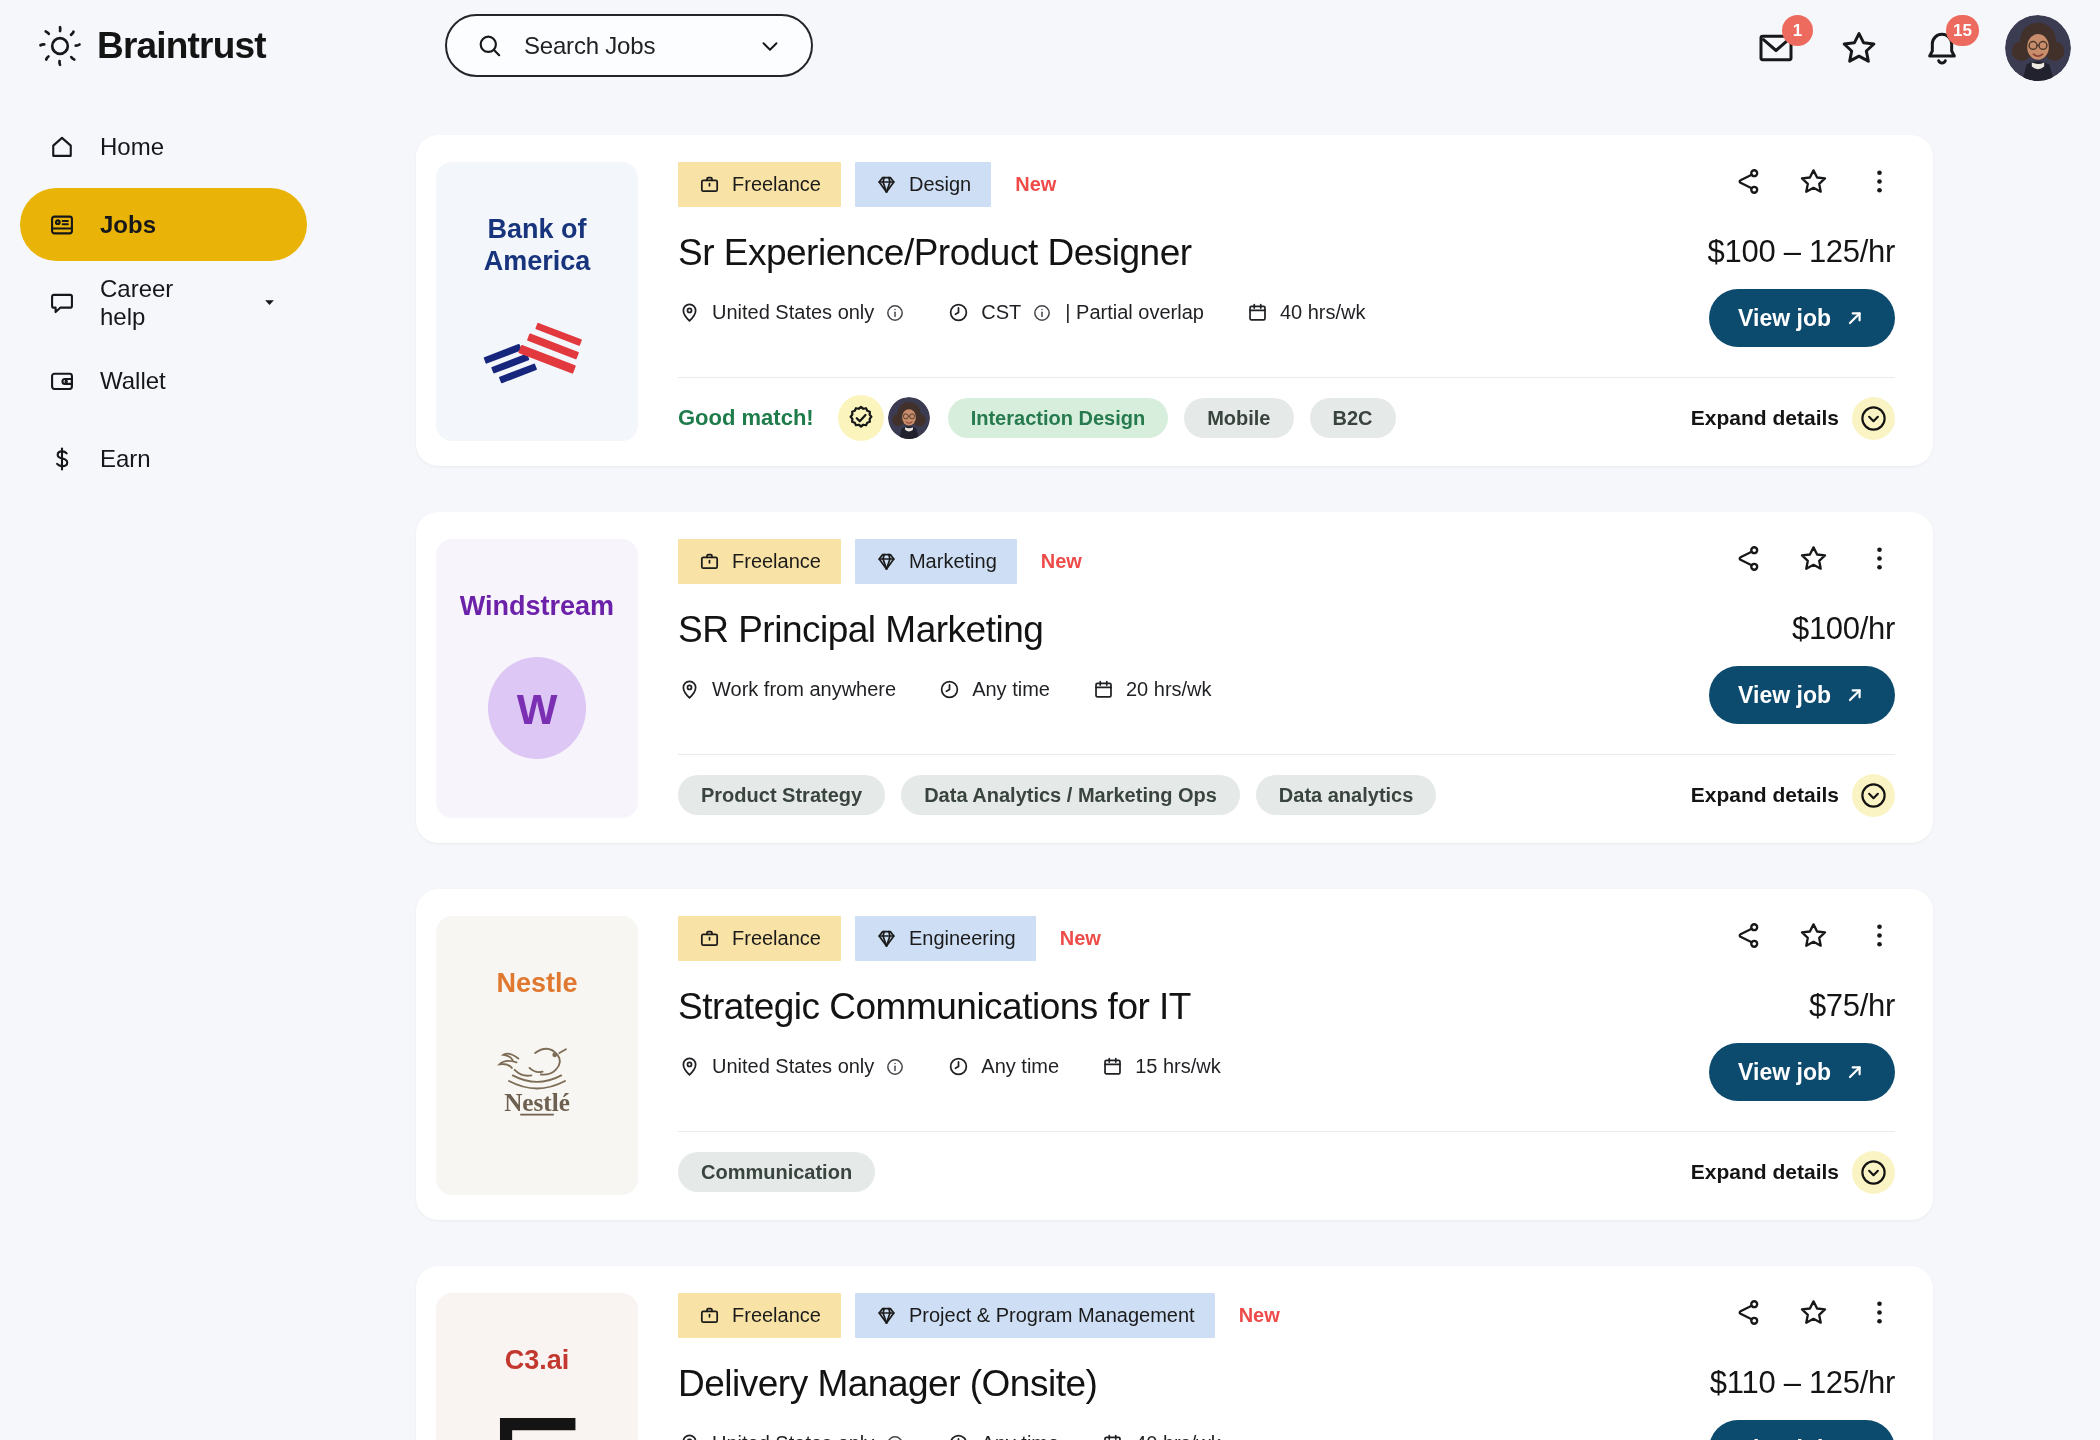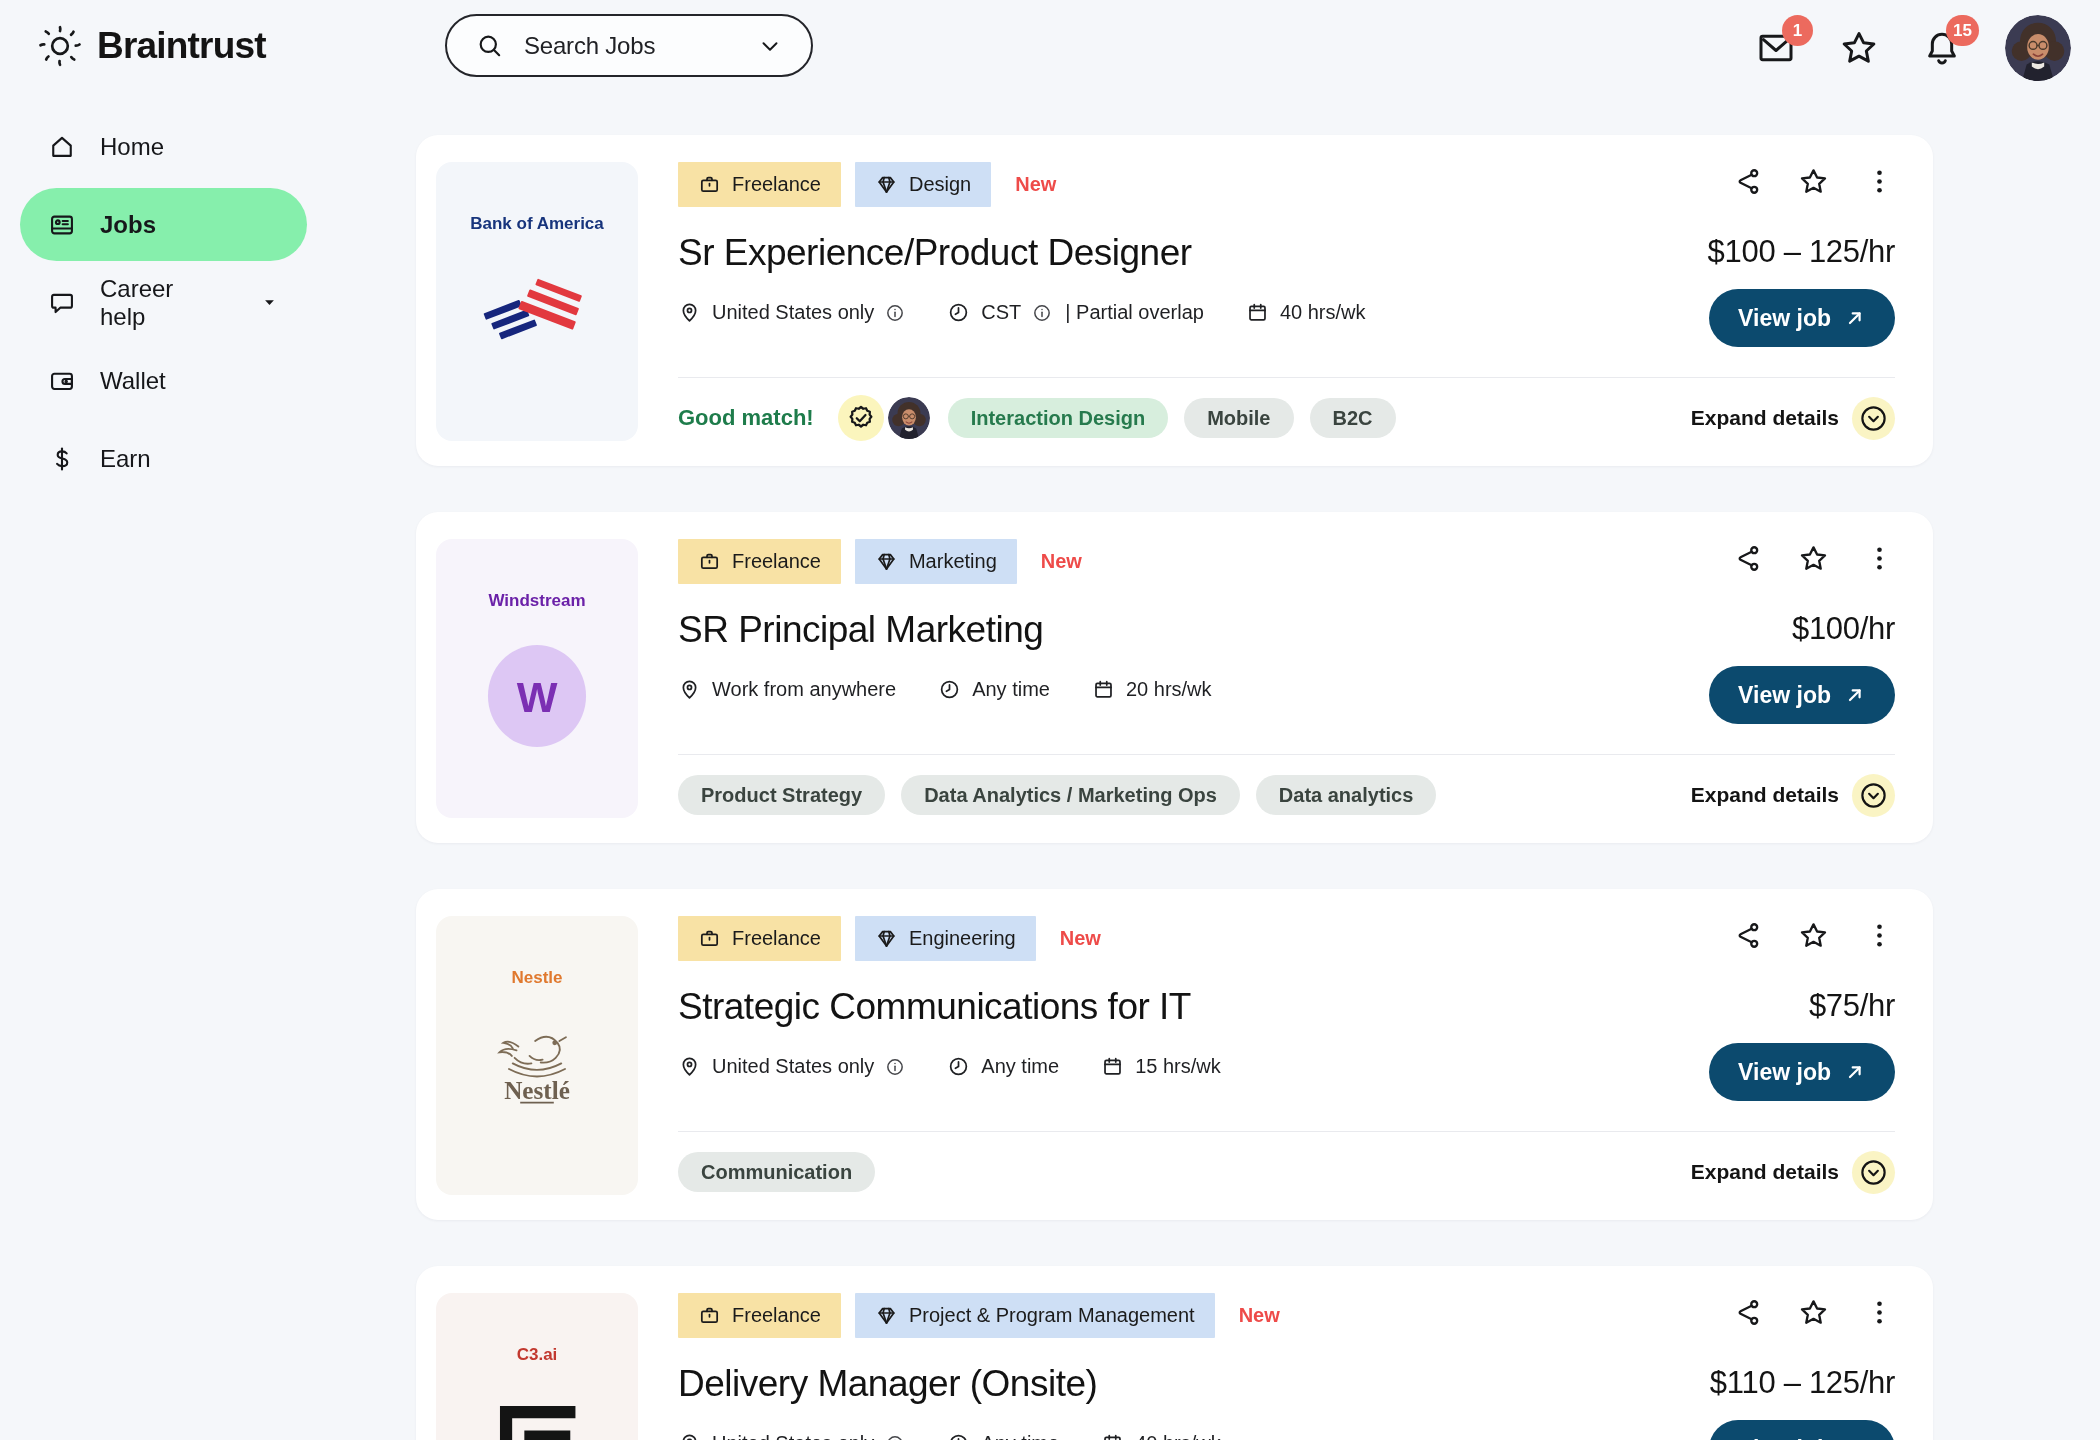--- a/index.html
+++ b/index.html
@@ -30,33 +30,33 @@
   .count-badge { position:absolute; top:-13px; right:-17px; min-width:31px; height:31px; padding:0 7px;
     background:#ec6a5e; color:#fff; font-size:17px; font-weight:700; border-radius:999px;
     display:flex; align-items:center; justify-content:center; }
   .avatar { width:66px; height:66px; border-radius:50%; overflow:hidden; cursor:pointer; }
   .avatar svg { width:100%; height:100%; }
 
   
   .sidebar { position:absolute; left:20px; top:110px; width:287px; display:flex; flex-direction:column; gap:5px; }
   .nav-item { height:73px; border-radius:37px; display:flex; align-items:center; gap:24px;
     padding:0 28px; font-size:24px; font-weight:500; color:#16171a; cursor:pointer; }
-  .nav-item.active { background:#86efac; font-weight:700; }
+  .nav-item.active { background:#eab308; font-weight:700; }
   .nav-icon svg { width:28px; height:28px; }
   .nav-caret { margin-left:30px; }
   .nav-caret svg { width:19px; height:19px; }
 
   
   .main { position:absolute; left:416px; top:135px; width:1517px; display:flex; flex-direction:column; gap:46px; }
   .card { background:#fff; border-radius:22px; min-height:331px;
     display:flex; gap:40px; padding:27px 38px 25px 20px;
     box-shadow:0 1px 3px rgba(25,28,50,.05); }
   .tile { width:202px; flex-shrink:0; align-self:stretch; border-radius:16px;
     display:flex; flex-direction:column; align-items:center; padding-top:52px; gap:34px; }
-  .tile-name { font-size:17px; font-weight:700; line-height:1.18; text-align:center; padding:0 14px; }
+  .tile-name { font-size:27px; font-weight:700; line-height:1.18; text-align:center; padding:0 14px; }
 
   .card-body { flex:1; min-width:0; display:flex; flex-direction:column; }
   .card-top { flex:1; display:flex; justify-content:space-between; gap:30px; }
 
   .badges { display:flex; align-items:center; gap:14px; }
   .job-badge { height:45px; border-radius:1px; display:flex; align-items:center; gap:11px;
     padding:0 20px; font-size:20px; font-weight:500; color:#1b1b1b; }
   .job-badge svg { width:23px; height:23px; }
   .badge-type { background:#f8e2a5; }
   .badge-cat  { background:#cedff5; }

